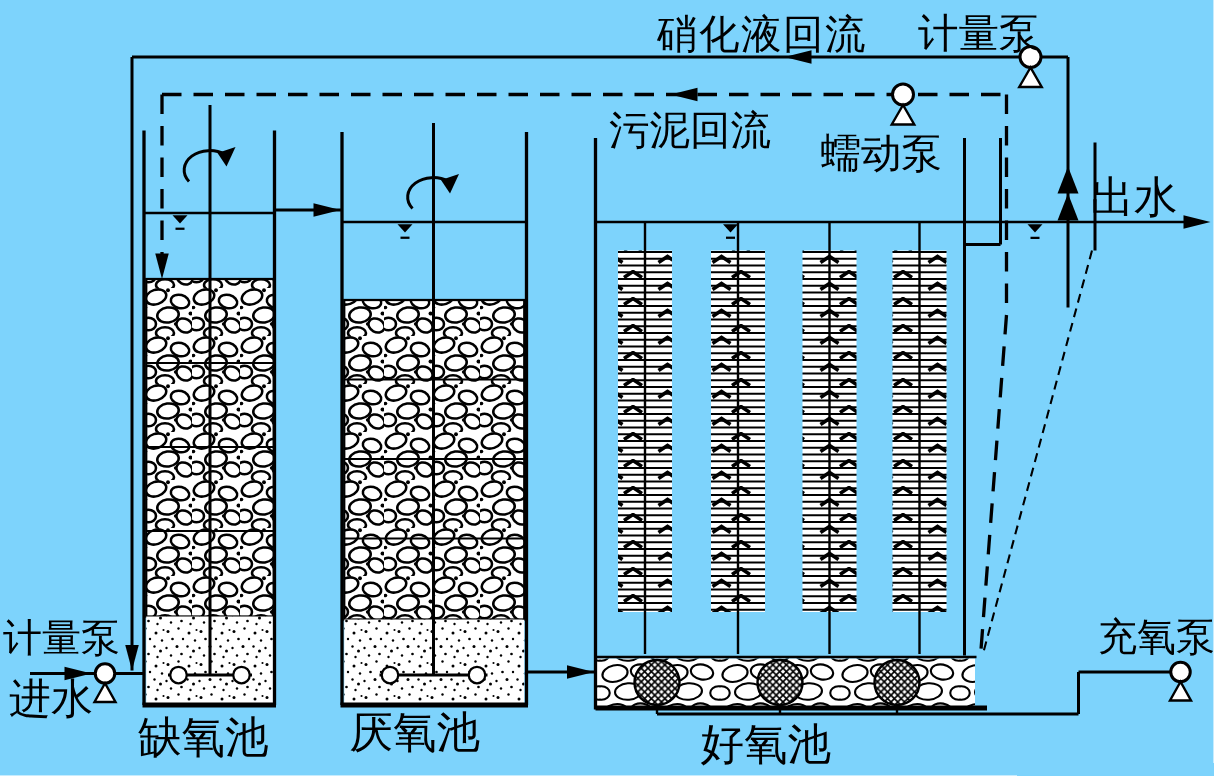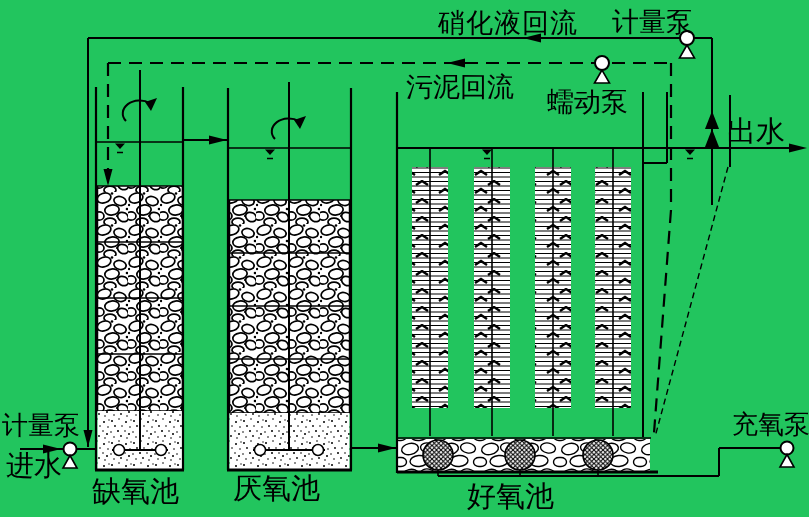--- a/index.html
+++ b/index.html
@@ -1,16 +1,16 @@
 <!DOCTYPE html>
 <html><head>
 <meta charset="utf-8">
 <style>
   html,body{margin:0;padding:0;background:#ffffff;}
-  .canvas{position:relative;width:809px;height:517px;background:#22c55e;overflow:hidden;
+  .canvas{position:relative;width:809px;height:517px;background:#7dd3fc;overflow:hidden;
           font-family:"Liberation Serif","DejaVu Serif",serif;}
   svg{position:absolute;left:0;top:0;}
   text{fill:#000;font-family:"Liberation Serif","DejaVu Serif",serif;}
 </style>
 </head>
 <body>
 
 <div class="canvas">
 <svg width="809" height="517" viewBox="0 0 809 517">
   <defs>

